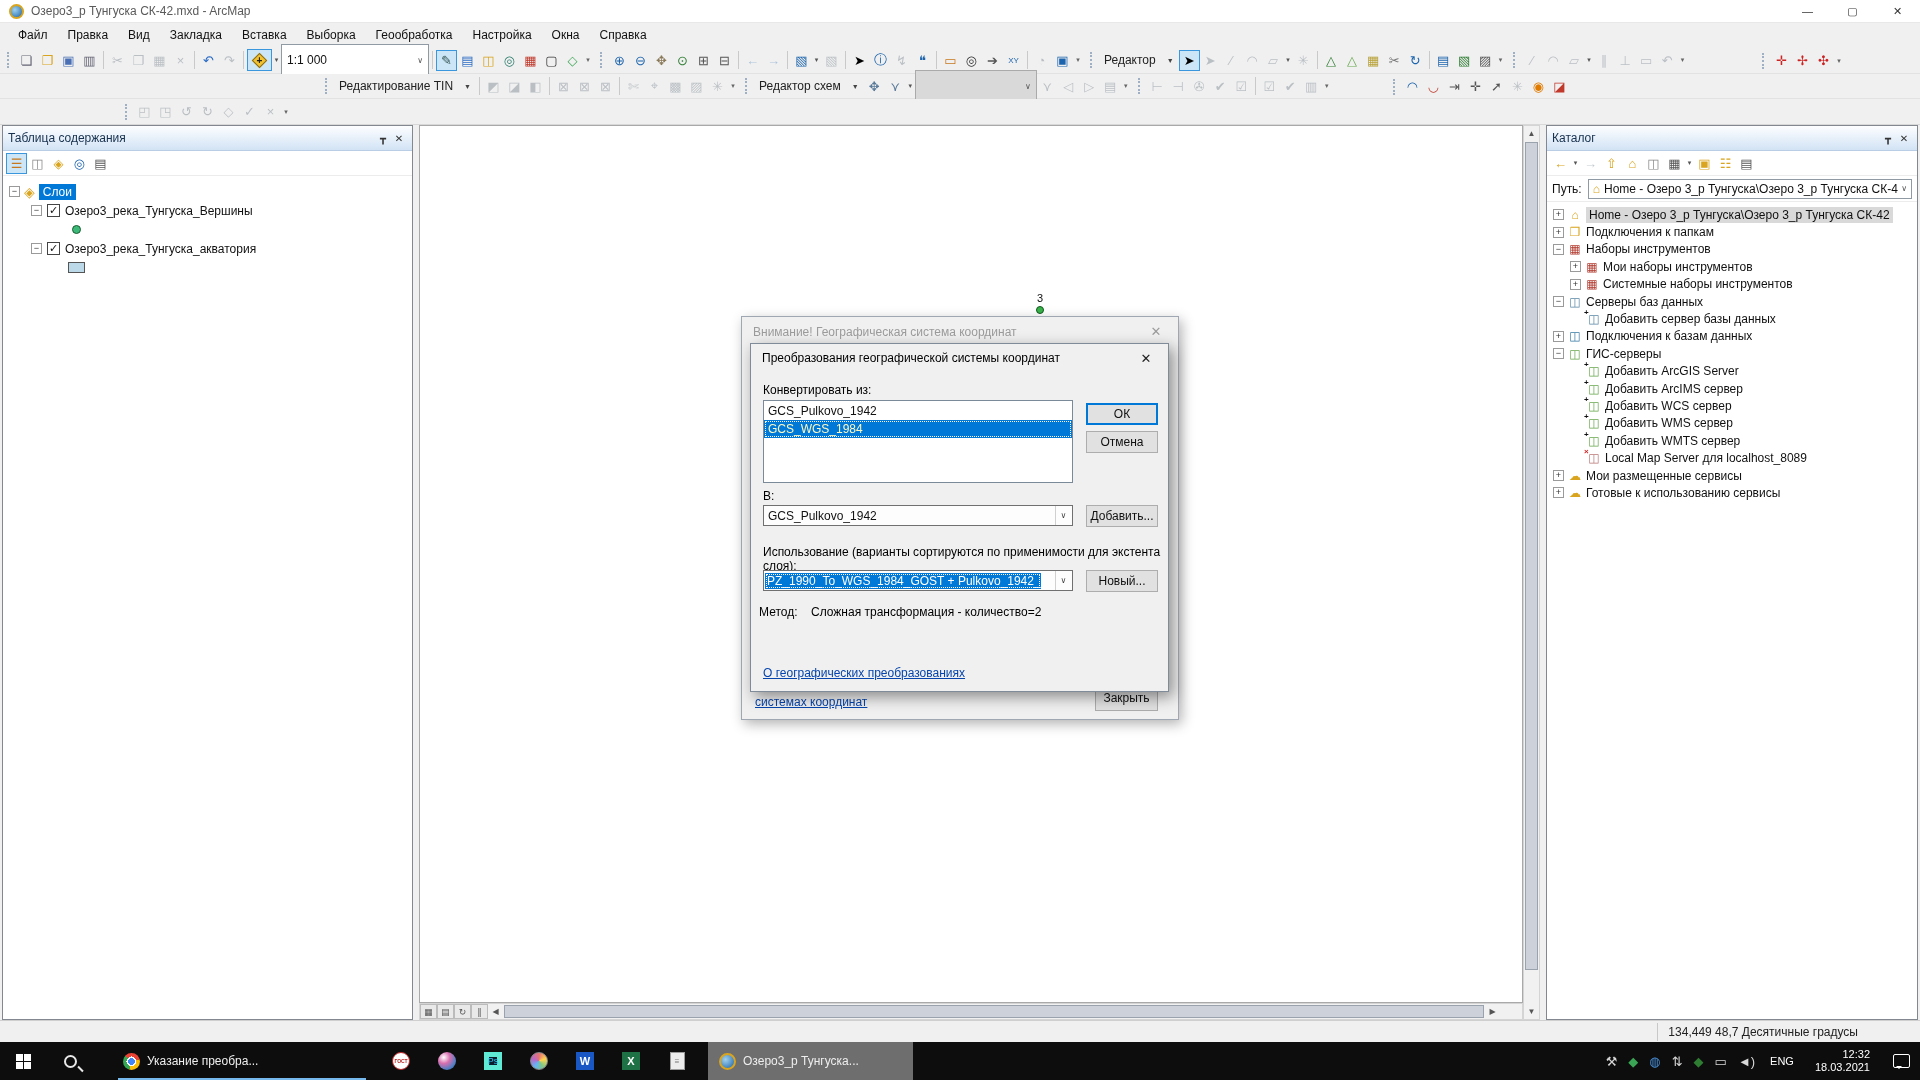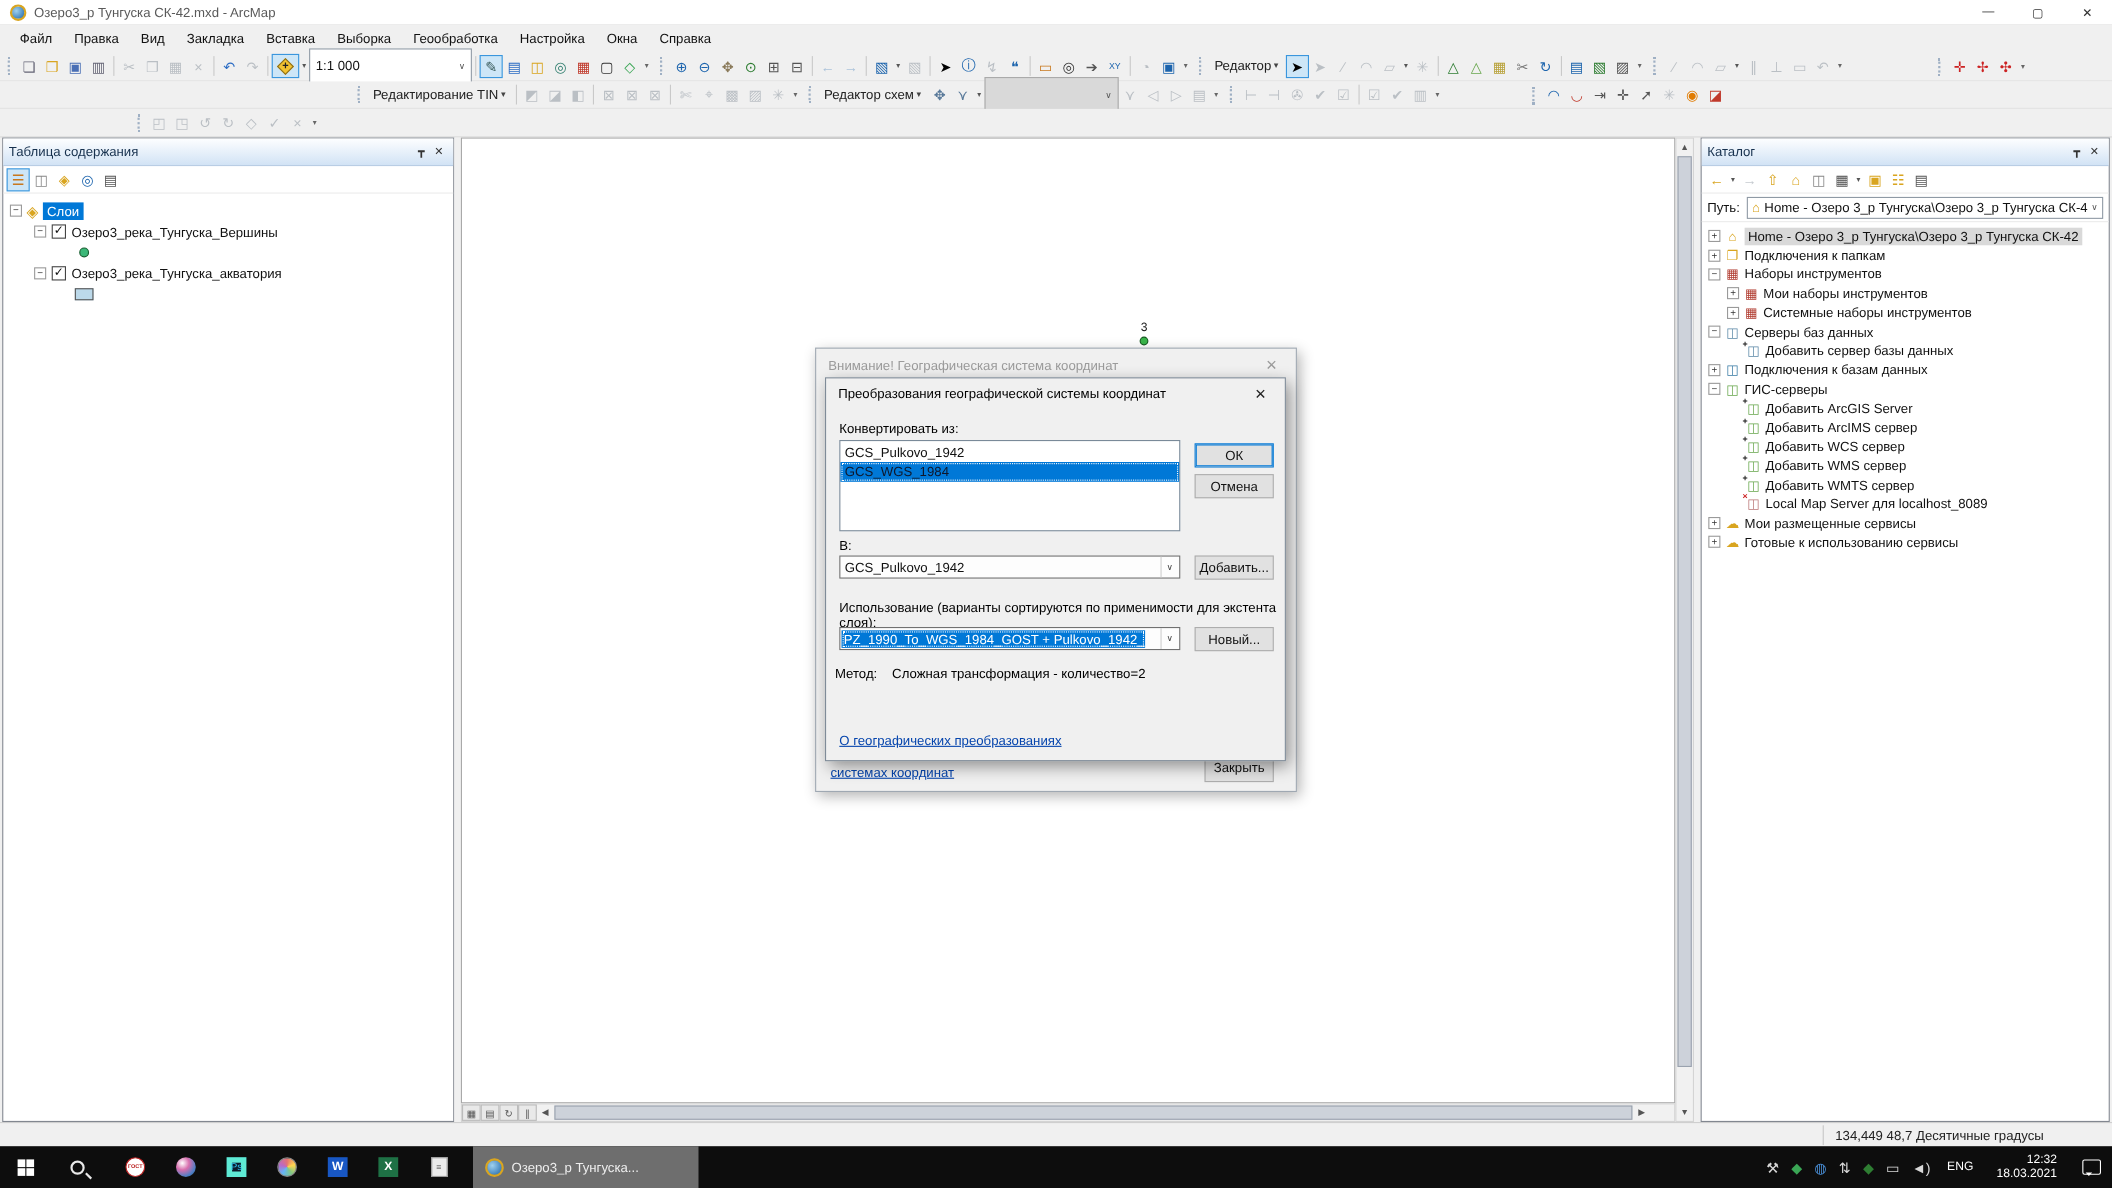--- a/index.html
+++ b/index.html
@@ -21,21 +21,21 @@
   #tbrow1{top:47px;height:27px}
   #tbrow2{top:74px;height:25px}
   #tbrow3{top:99px;height:26px;border-bottom:1px solid #d8d8d8}
   .grip{width:4px;height:16px;border-left:2px dotted #9fb0c4;margin:0 5px 0 7px;flex:0 0 auto}
   .tbi{width:21px;height:21px;display:flex;align-items:center;justify-content:center;font-size:13px;color:#4a5a6a;flex:0 0 auto}
   .tbi.dis{opacity:.32}
   .tbi.sel{background:#cde6f7;border:1px solid #3a96dd}
   .ddc{font-size:7px;color:#555;width:9px;text-align:center;flex:0 0 auto}
   .sep{width:1px;height:18px;background:#c9c9c9;margin:0 3px;flex:0 0 auto}
   .ovf{font-size:7px;color:#666;width:10px;text-align:center;flex:0 0 auto}
-  .tblabel{display:flex;align-items:center;gap:1px;padding:0 5px;font-size:12px;color:#222;flex:0 0 auto}
+  .tblabel{display:flex;align-items:center;gap:11px;padding:0 5px;font-size:12px;color:#222;flex:0 0 auto}
   .tblabel .car{font-size:7px;color:#444}
   .combo{height:32px;background:#fff;border:1px solid #8f9aa5;display:flex;align-items:center;font-size:12px;padding:0 5px;flex:0 0 auto}
   .combo .car{margin-left:auto;font-size:8px;color:#555;padding-left:6px}
   .scale-combo{width:148px}
   .gray-combo{width:122px;background:#d9d9d9;border-color:#aaa}
   .addbtn{width:25px;height:22px;background:#cde6f7;border:1px solid #3a96dd;display:flex;align-items:center;justify-content:center;flex:0 0 auto}
   .diam{width:11px;height:11px;background:#f2c230;border:1px solid #8a6d1c;transform:rotate(45deg);display:flex;align-items:center;justify-content:center}
   .diam span{transform:rotate(-45deg);font-size:10px;font-weight:bold;color:#222;line-height:1}
   .abs-right1{position:absolute;left:1755px;top:3px;display:flex;align-items:center}
   .abs-right2{position:absolute;left:1386px;top:2px;display:flex;align-items:center}
@@ -89,21 +89,21 @@
   #dlg-outer .dt .x{margin-left:auto;color:#9b9b9b;font-size:13px;width:22px;text-align:center}
   #outer-link{position:absolute;left:13px;top:378px}
   #outer-close{position:absolute;left:353px;top:368px;width:63px;height:26px}
 
   #dlg-inner{position:absolute;left:750px;top:343px;width:419px;height:349px;background:#f0f0f0;border:1px solid #7f8b98;box-shadow:4px 5px 14px rgba(0,0,0,.42)}
   #dlg-inner .dt{height:28px;display:flex;align-items:center;padding:0 11px;font-size:12px;color:#000}
   #dlg-inner .dt .x{margin-left:auto;color:#222;font-size:13px;width:22px;text-align:center}
   .dlbl{position:absolute;font-size:12px;color:#000}
   .listbox{position:absolute;left:12px;top:56px;width:310px;height:83px;background:#fff;border:1px solid #7a8a99;font-size:12px;padding-top:1px}
   .li{height:18px;display:flex;align-items:center;padding:0 4px}
-  .li.sel{background:#0078d7;color:#0f172a;outline:1px dotted #fff;outline-offset:-2px}
+  .li.sel{background:#0078d7;color:#fef9c3;outline:1px dotted #fff;outline-offset:-2px}
   .dcombo{position:absolute;height:21px;background:#fdfdfd;border:1px solid #707070;display:flex;align-items:center;font-size:12px;padding:0 1px 0 4px}
   .dcombo .car{margin-left:auto;font-size:8px;color:#444;width:16px;text-align:center;border-left:1px solid #d0d0d0;align-self:stretch;display:flex;align-items:center;justify-content:center}
   .hl{background:#0078d7;color:#fff;outline:1px dotted #fff;outline-offset:-2px;padding:1px 2px;overflow:hidden;white-space:nowrap}
   .dbtn{position:absolute;width:72px;height:22px}
 
   
   #statusbar{position:absolute;left:0;top:1020px;width:1920px;height:22px;background:#f0f0f0;border-top:1px solid #cfcfcf;display:flex;align-items:center}
   .status-cell{margin-left:auto;margin-right:52px;border-left:1px solid #c8c8c8;padding:2px 10px;font-size:12px;color:#222}
 
   
@@ -622,20 +622,24 @@
       <span class="winlogo">
         <i></i>
         <i></i>
         <i></i>
         <i></i>
       </span>
     </span>
   <span class="tb-btn tb-ico-btn">
       <span class="searchico"></span>
     </span>
+  <span class="tb-btn task-app open" style="margin-left:18px;width:268px;justify-content:flex-start">
+    <span class="chrome-ico"></span>
+    <span class="lbl">Указание преобра...</span>
+  </span>
   <span class="tb-btn pin" style="margin-left:6px">
       <span class="gost-ico">ГОСТ</span>
     </span>
   <span class="tb-btn pin">
       <span class="sphere-ico"></span>
     </span>
   <span class="tb-btn pin">
       <span class="ps-ico">Ps</span>
     </span>
   <span class="tb-btn pin">

